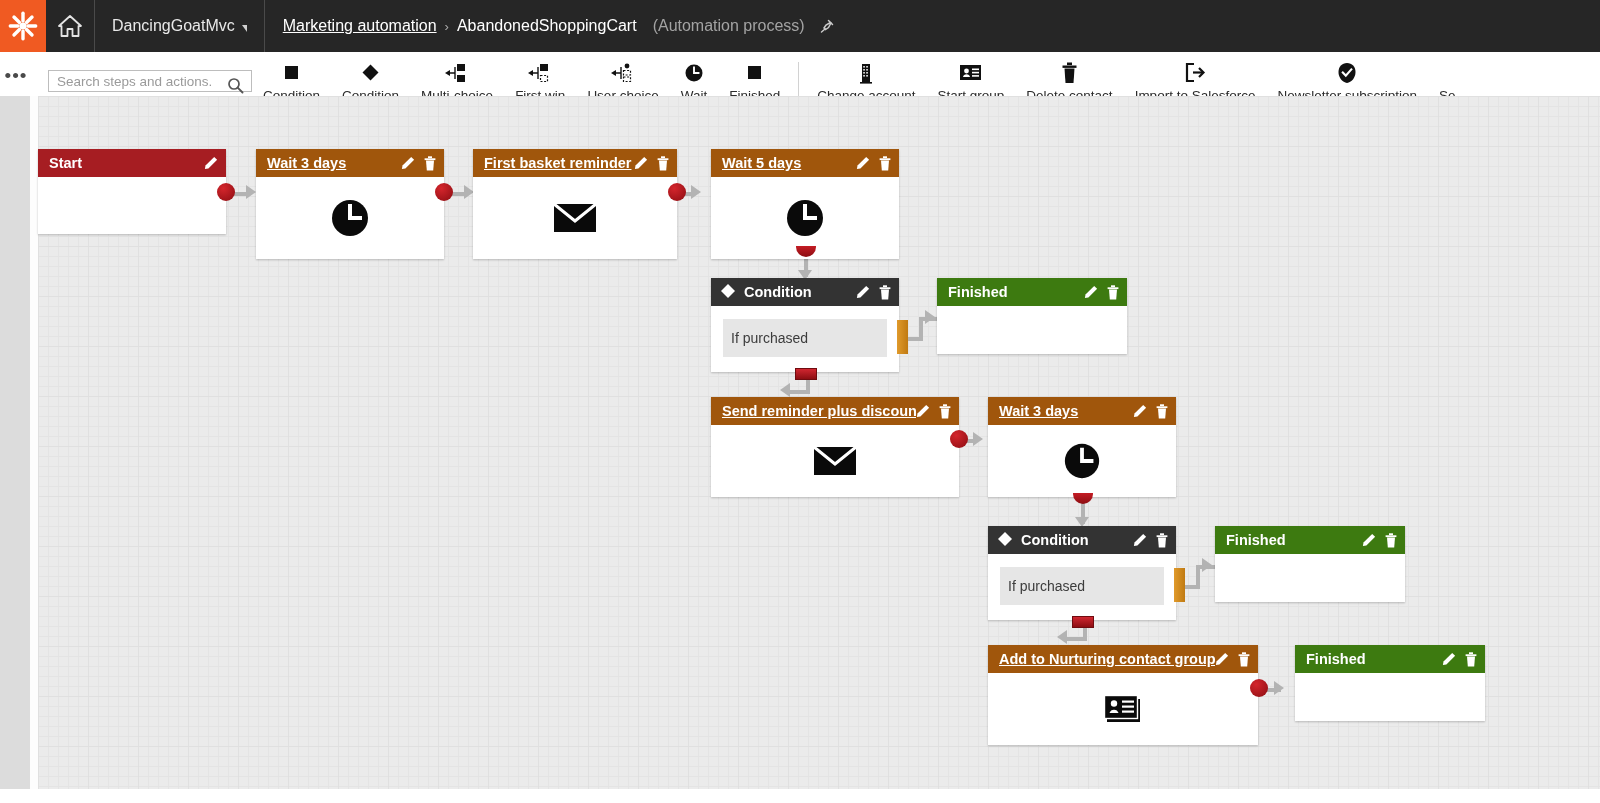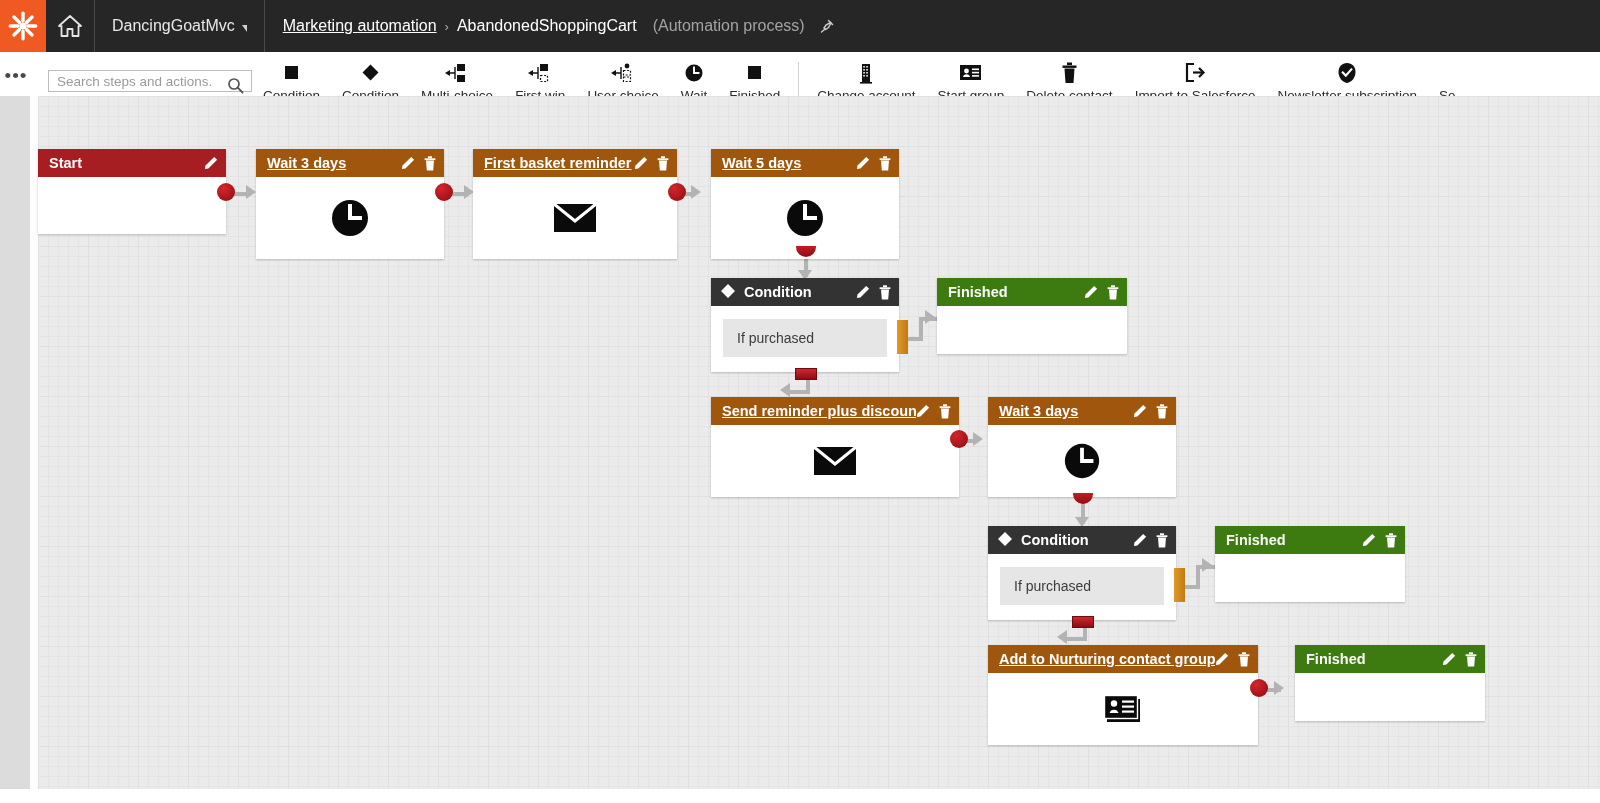--- a/index.html
+++ b/index.html
@@ -133,21 +133,21 @@
     display: flex; align-items: center; justify-content: center;
     background: #fff;
   }
   .node.start .node-head { background: #A61D22; }
   .node.step .node-head { background: #A0560C; text-decoration: underline; }
   .node.finished .node-head { background: #3D7A10; }
   .node.condition .node-head { background: #333333; gap: 8px; padding-left: 9px; }
 
   .cond-case {
     margin: 13px 12px 0 12px; height: 38px; background: #e6e6e6;
-    display: flex; align-items: center; padding-left: 14px;
+    display: flex; align-items: center; padding-left: 8px;
     font-size: 14px; color: #3c3c3c;
   }
 
   
   .port {
     position: absolute; z-index: 7;
   }
   .port-right {
     width: 18px; height: 18px; border-radius: 50%;
     background: radial-gradient(circle at 35% 30%, #d4252c, #8c0d12);

